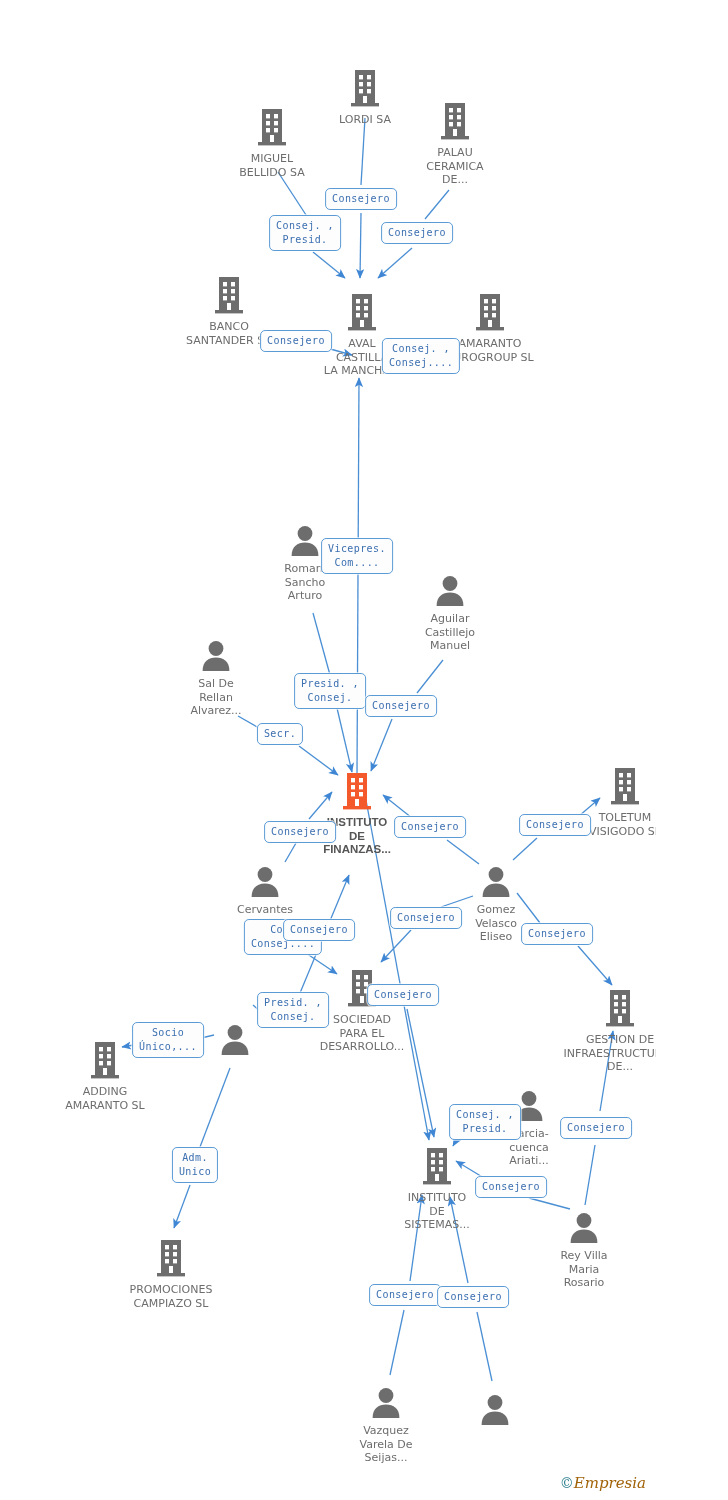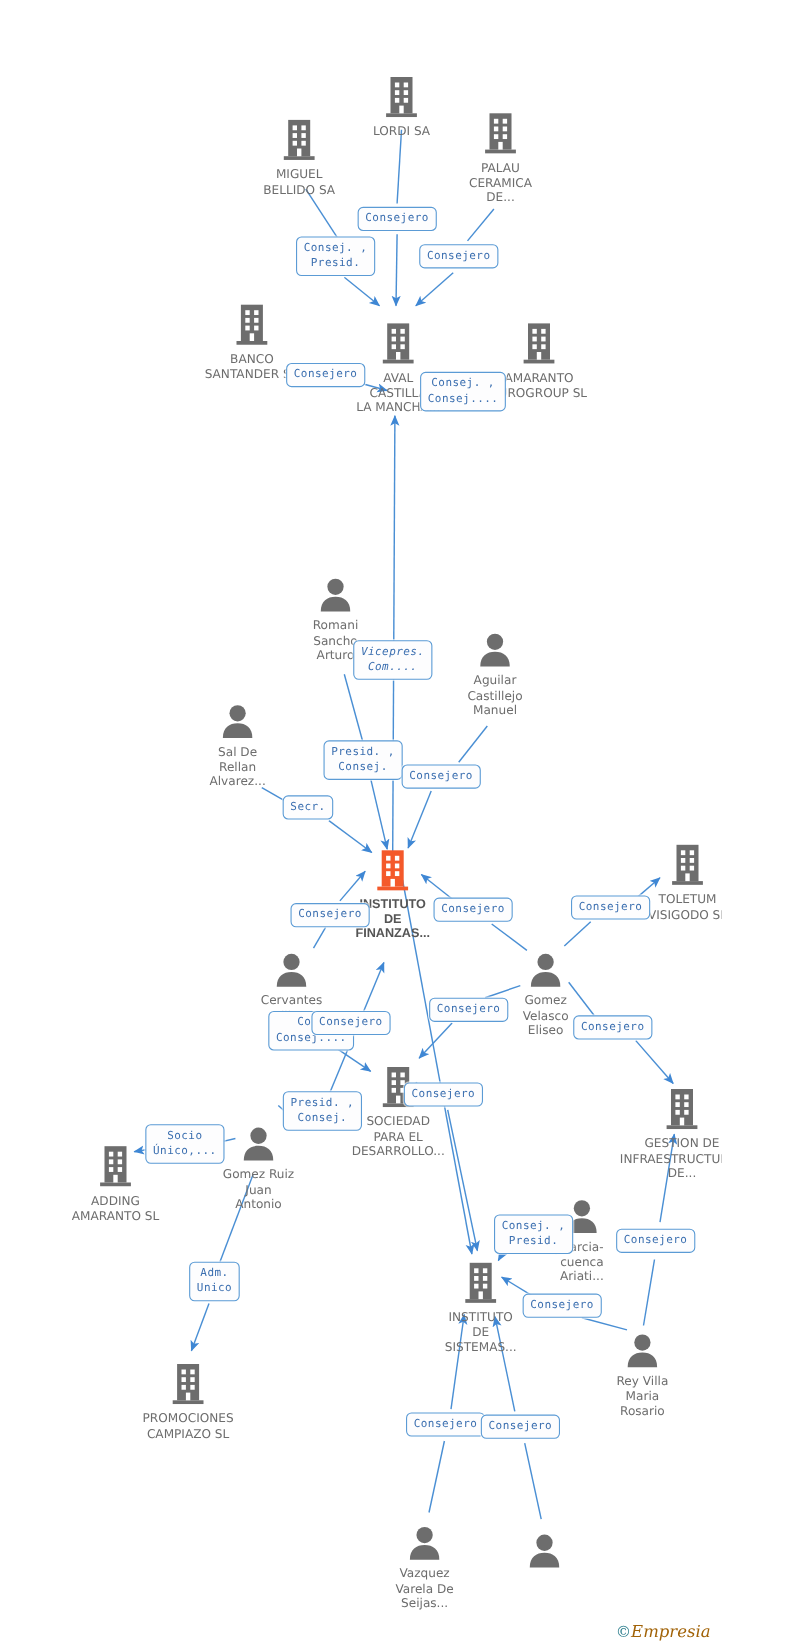--- a/index.html
+++ b/index.html
@@ -278,23 +278,20 @@
           </svg></span>
         <span class="cap">GESTION DE
 INFRAESTRUCTURAS
 DE...</span>
       </div>
       <div class="node person" style="left: 235px; top: 1024px;">
         <span class="glyph"><svg width="30" height="32" viewBox="0 0 30 32" xmlns="http://www.w3.org/2000/svg">
             <circle cx="15" cy="8.5" r="7.4" fill="#6d6d6d"></circle>
             <path d="M1.6,31 C1.6,21.5 7.5,17.6 15,17.6 C22.5,17.6 28.4,21.5 28.4,31 Z" fill="#6d6d6d"></path>
           </svg></span>
-        <span class="cap">Gomez Ruiz
-Juan
-Antonio</span>
       </div>
       <div class="node company" style="left: 105px; top: 1040px;">
         <span class="glyph"><svg width="32" height="40" viewBox="0 0 32 40" xmlns="http://www.w3.org/2000/svg">
             <rect x="6" y="2" width="20" height="33" fill="#6d6d6d"></rect>
             <rect x="2" y="35" width="28" height="3.4" fill="#6d6d6d"></rect>
             <rect x="10" y="7" width="4" height="4.4" fill="#fff"></rect>
             <rect x="18" y="7" width="4" height="4.4" fill="#fff"></rect>
             <rect x="10" y="14" width="4" height="4.4" fill="#fff"></rect>
             <rect x="18" y="14" width="4" height="4.4" fill="#fff"></rect>
             <rect x="10" y="21" width="4" height="4.4" fill="#fff"></rect>
@@ -370,21 +367,21 @@
       </div>
     </div>
   <div id="label-layer">
       <div class="lbl" style="left: 361px; top: 199px;">Consejero</div>
       <div class="lbl" style="left: 305px; top: 233px;">Consej. ,
 Presid.</div>
       <div class="lbl" style="left: 417px; top: 233px;">Consejero</div>
       <div class="lbl" style="left: 296px; top: 341px;">Consejero</div>
       <div class="lbl" style="left: 421px; top: 356px;">Consej. ,
 Consej....</div>
-      <div class="lbl" style="left: 357px; top: 600px; font-style: italic;">Vicepres.
+      <div class="lbl" style="left: 357px; top: 556px;">Vicepres.
 Com....</div>
       <div class="lbl" style="left: 330px; top: 691px;">Presid. ,
 Consej.</div>
       <div class="lbl" style="left: 401px; top: 706px;">Consejero</div>
       <div class="lbl" style="left: 280px; top: 734px;">Secr.</div>
       <div class="lbl" style="left: 300px; top: 832px;">Consejero</div>
       <div class="lbl" style="left: 430px; top: 827px;">Consejero</div>
       <div class="lbl" style="left: 555px; top: 825px;">Consejero</div>
       <div class="lbl" style="left: 283px; top: 937px;">Cons
 Consej....</div>

